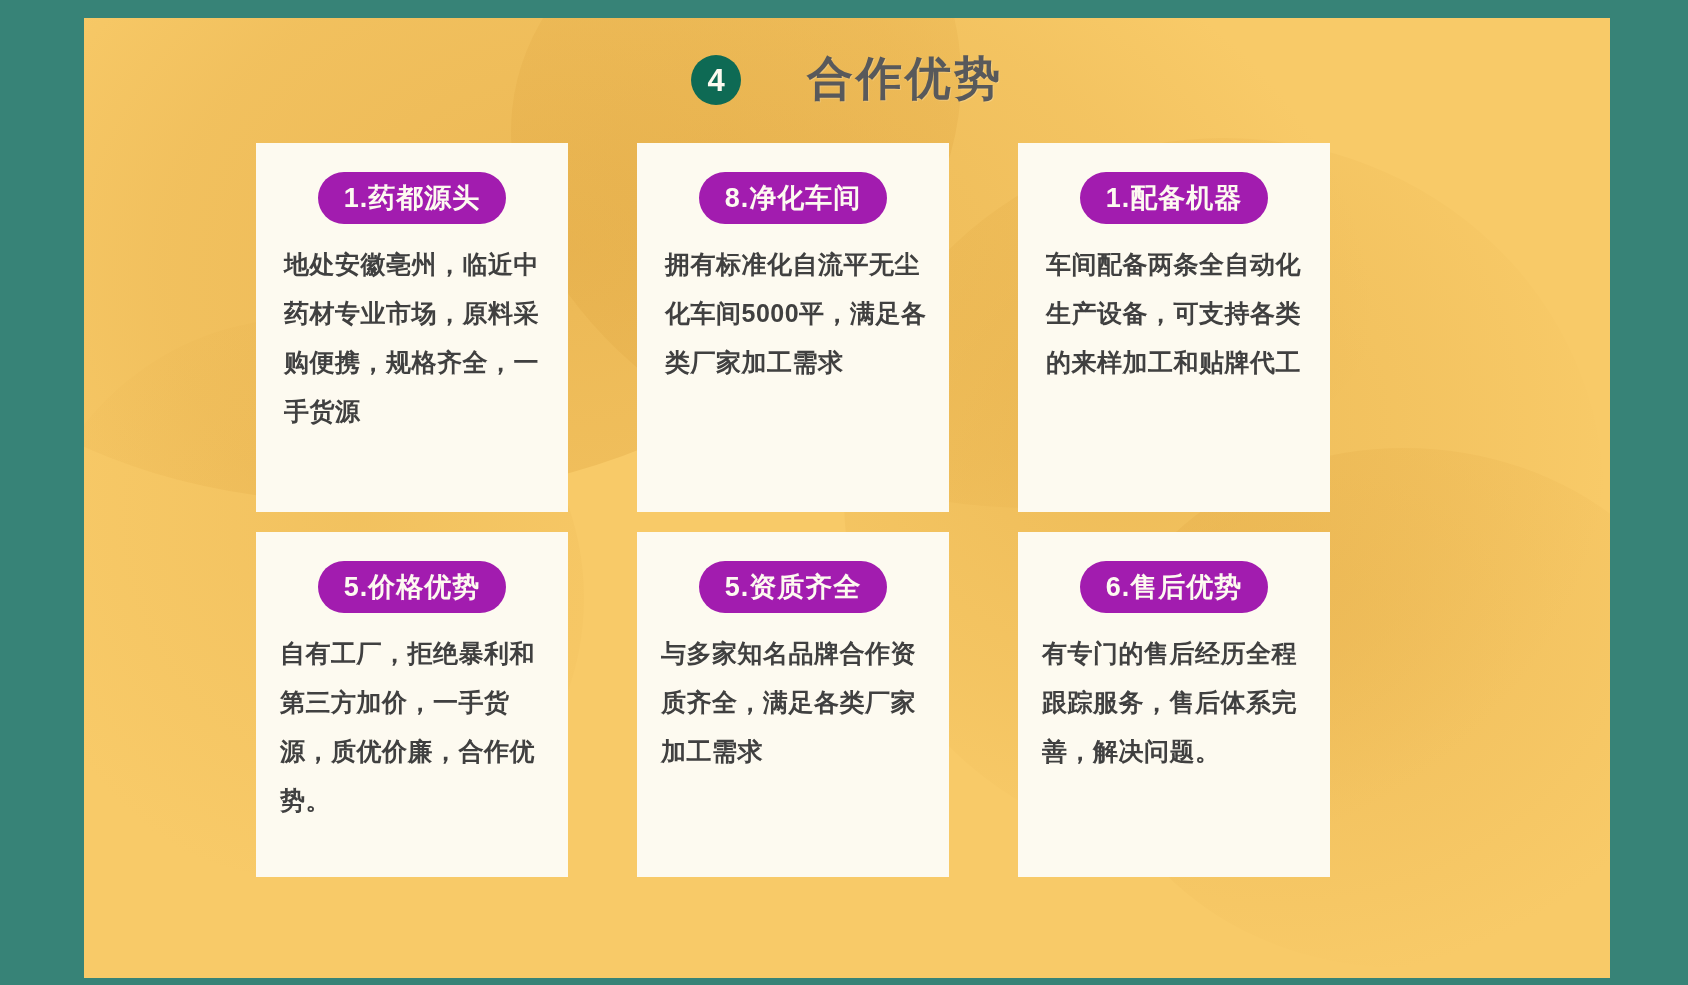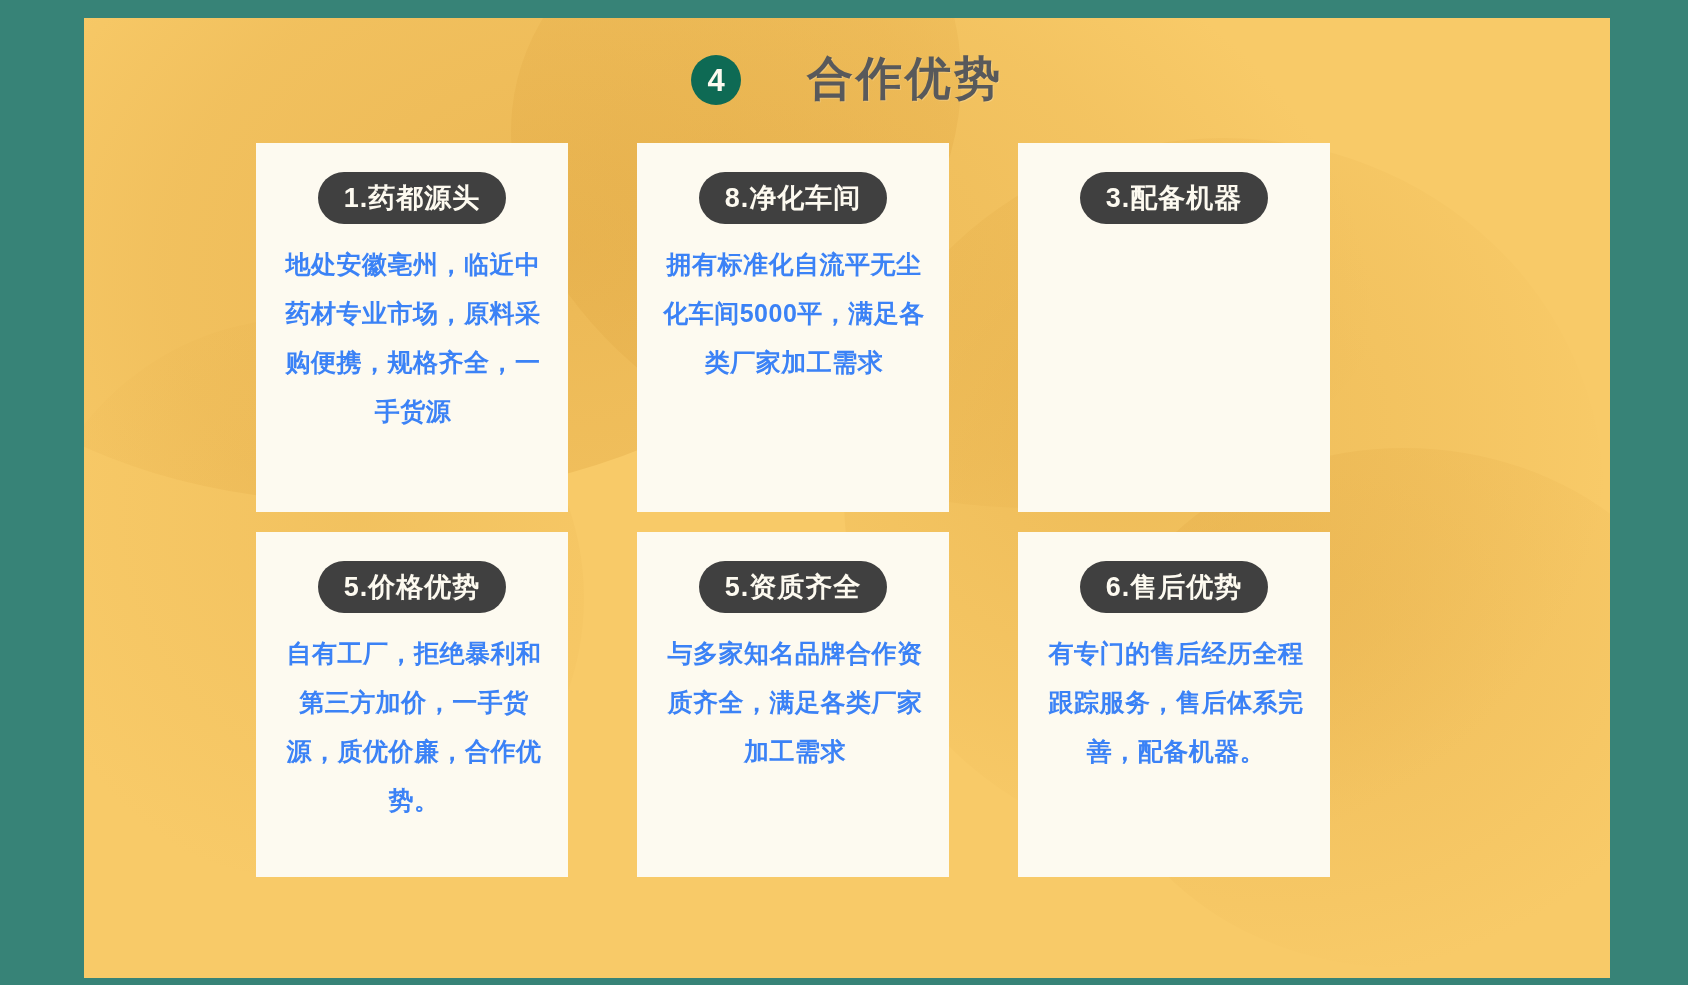--- a/index.html
+++ b/index.html
@@ -134,45 +134,45 @@
     position: relative;
     padding: 0;
     box-sizing: border-box;
     overflow: hidden;
   }
 
   .card-badge {
     display: inline-flex;
     align-items: center;
     justify-content: center;
-    background: #404040;
+    background: #a21caf;
     color: #fdfaf0;
     border-radius: 34px;
     height: 52px;
     padding: 0 26px;
     margin: 29px auto 0 auto;
     font-size: 27px;
     font-weight: 700;
     letter-spacing: 1px;
     white-space: nowrap;
     line-height: 1;
   }
   .card-badge-wrap {
     display: flex;
     justify-content: center;
   }
 
   .card-body {
-    margin: 16px 20px 0 22px;
-    color: #3b82f6;
+    margin: 16px 20px 0 28px;
+    color: #404040;
     font-size: 25px;
     font-weight: 700;
     line-height: 49px;
     letter-spacing: 0.5px;
-    text-align: center;
+    text-align: left;
   }
 
   
   .row2 .card-body {
     margin-left: 24px;
   }
 </style>
 </head>
 <body>
 
@@ -202,40 +202,41 @@
 
       <div class="card">
         <div class="card-badge-wrap">
           <div class="card-badge">8.净化车间</div>
         </div>
         <div class="card-body">拥有标准化自流平无尘化车间5000平，满足各类厂家加工需求</div>
       </div>
 
       <div class="card">
         <div class="card-badge-wrap">
-          <div class="card-badge">3.配备机器</div>
-        </div>
+          <div class="card-badge">1.配备机器</div>
+        </div>
+        <div class="card-body">车间配备两条全自动化生产设备，可支持各类的来样加工和贴牌代工</div>
       </div>
 
       <div class="card row2">
         <div class="card-badge-wrap">
           <div class="card-badge">5.价格优势</div>
         </div>
         <div class="card-body">自有工厂，拒绝暴利和第三方加价，一手货源，质优价廉，合作优势。</div>
       </div>
 
       <div class="card row2">
         <div class="card-badge-wrap">
           <div class="card-badge">5.资质齐全</div>
         </div>
         <div class="card-body">与多家知名品牌合作资质齐全，满足各类厂家加工需求</div>
       </div>
 
       <div class="card row2">
         <div class="card-badge-wrap">
           <div class="card-badge">6.售后优势</div>
         </div>
-        <div class="card-body">有专门的售后经历全程跟踪服务，售后体系完善，配备机器。</div>
+        <div class="card-body">有专门的售后经历全程跟踪服务，售后体系完善，解决问题。</div>
       </div>
 
     </div>
   </div>
 </div>
 
 </body></html>

